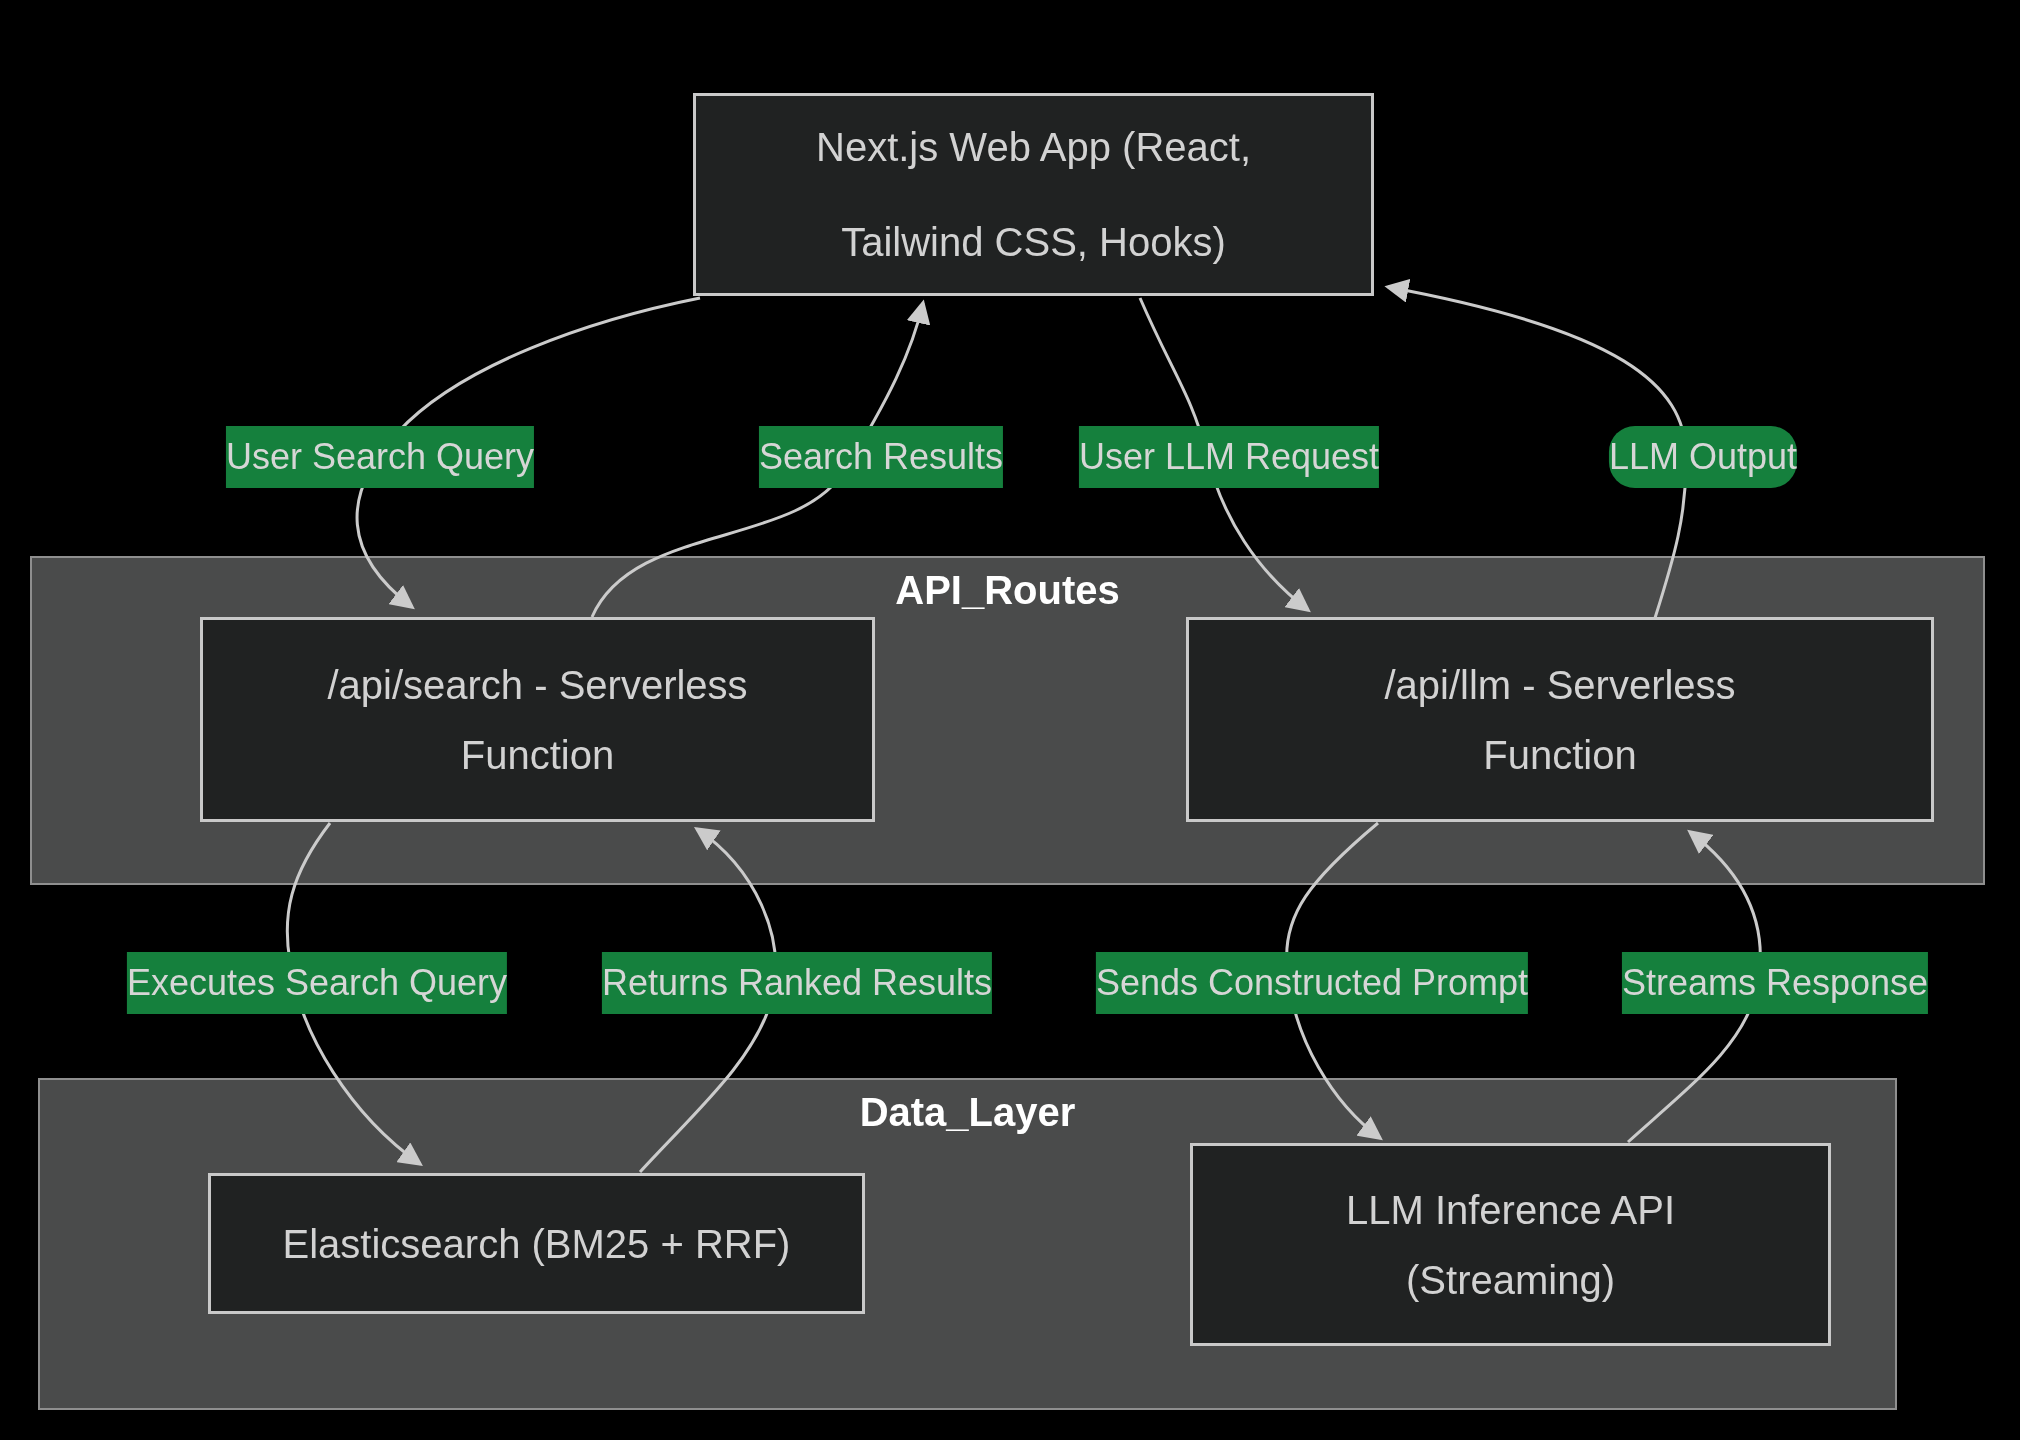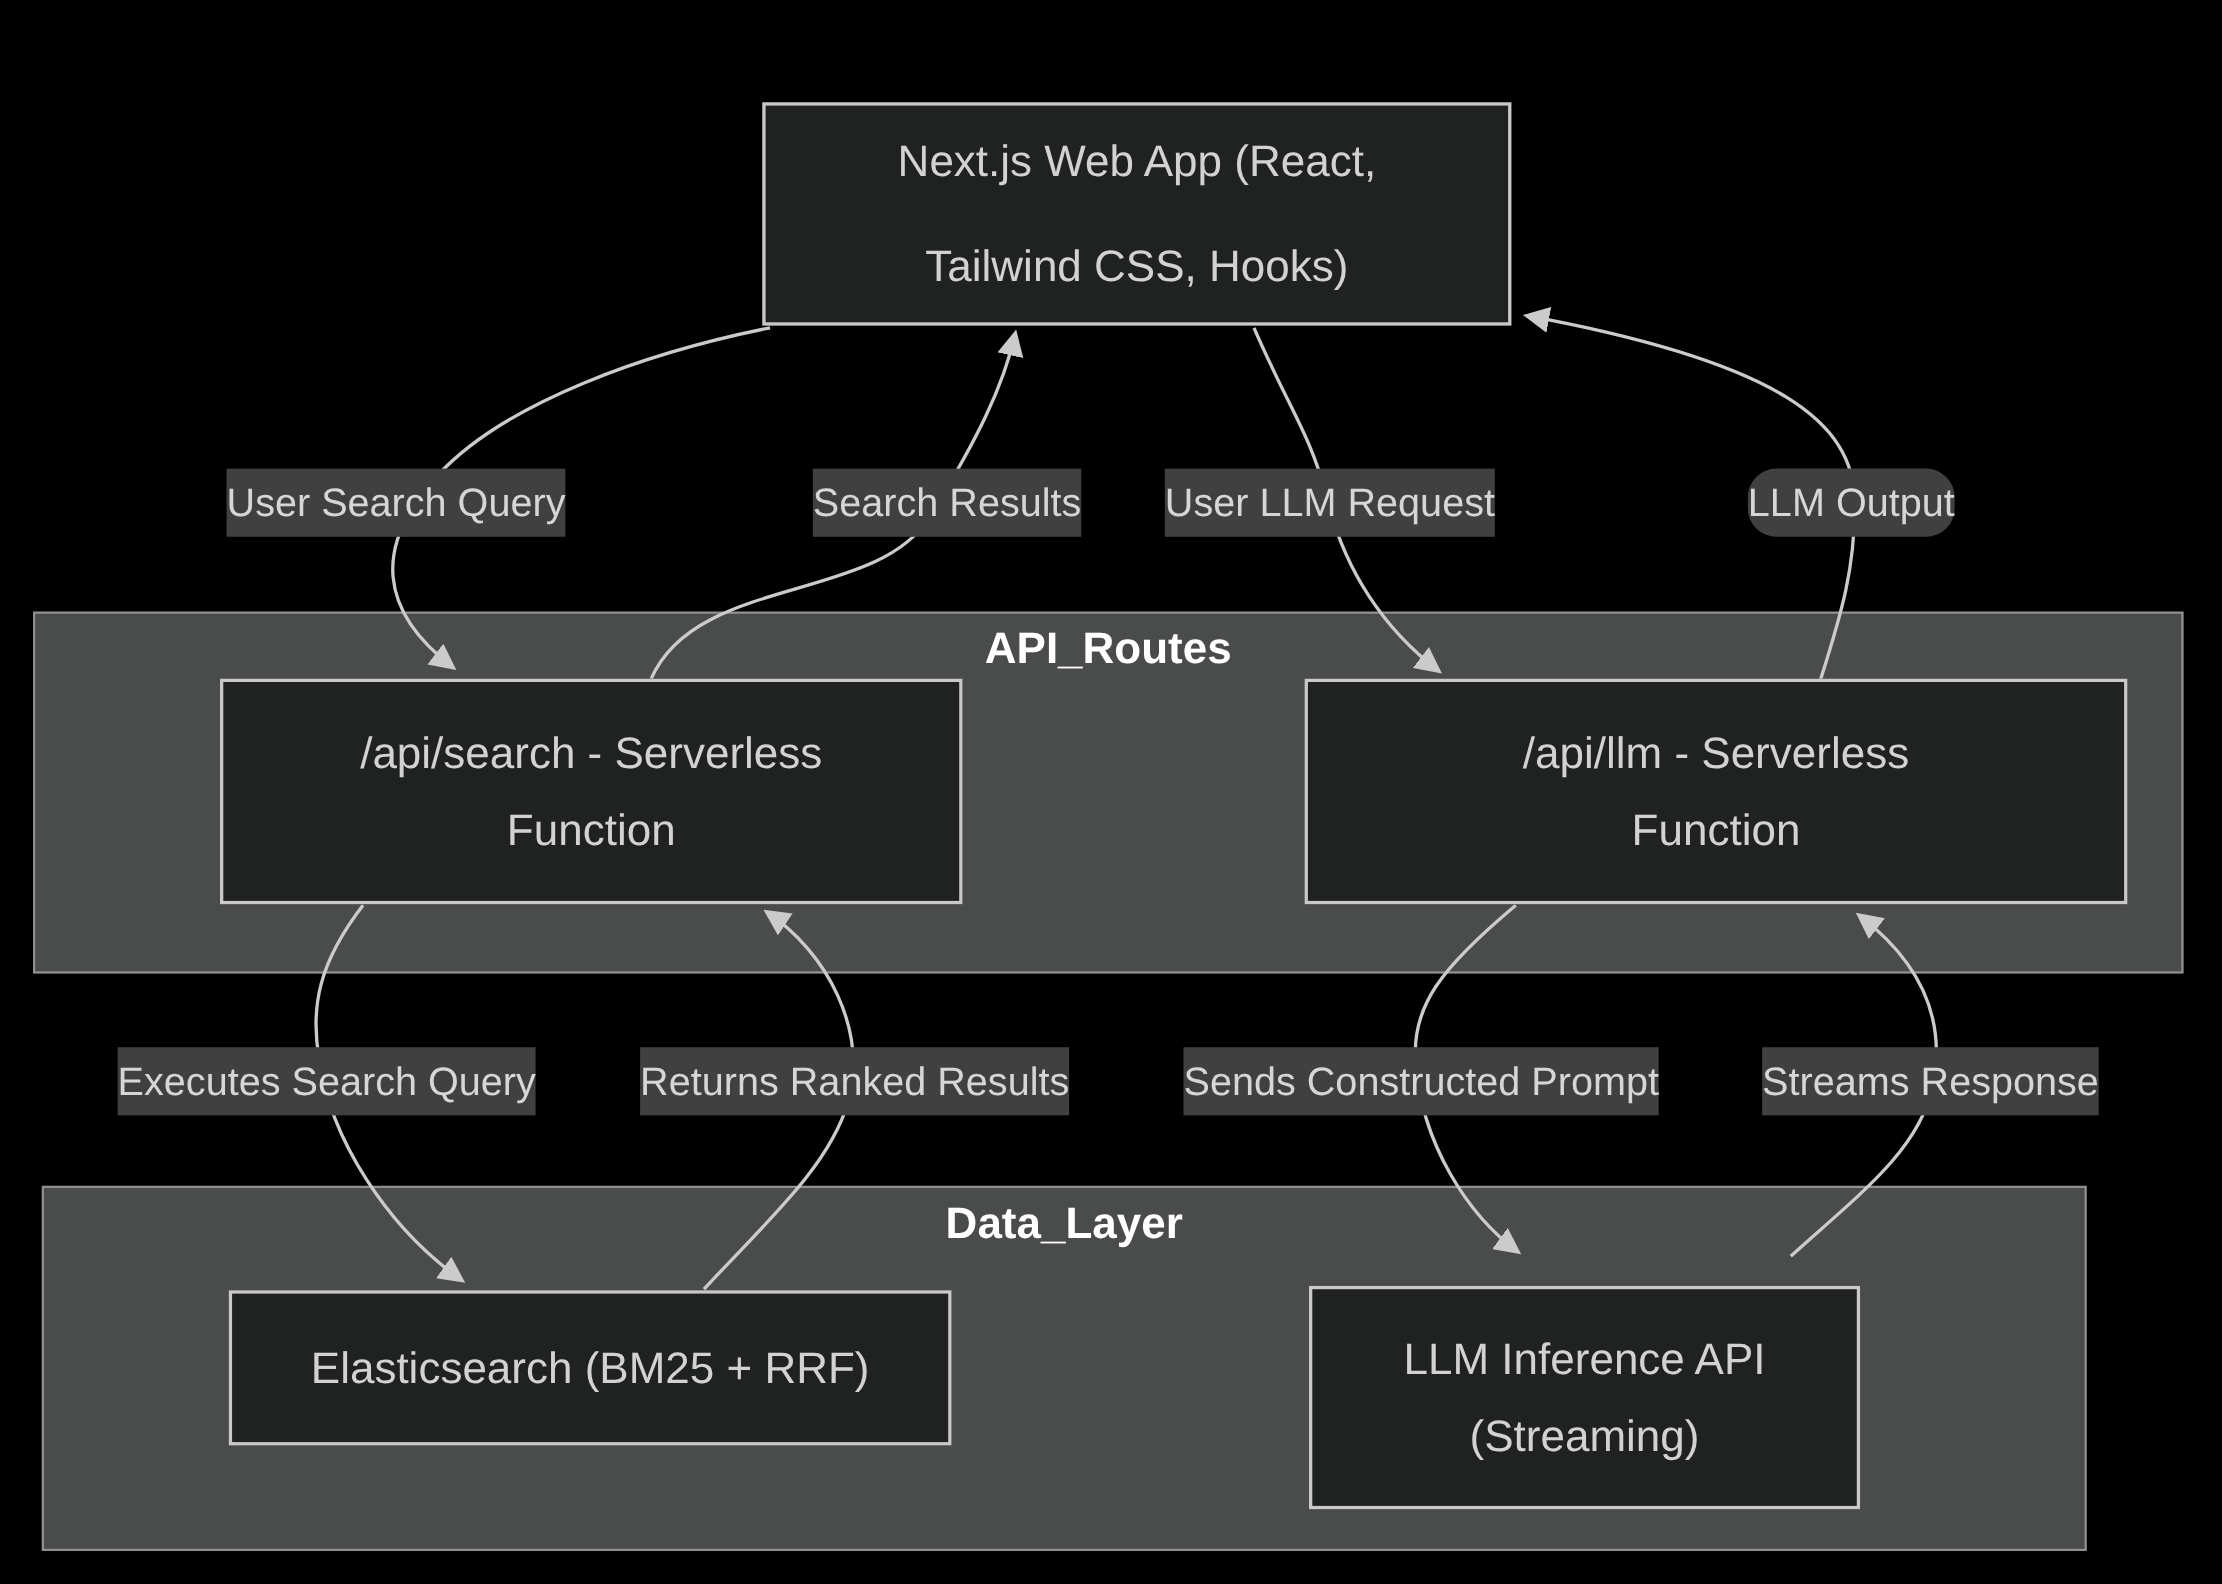--- a/index.html
+++ b/index.html
@@ -57,27 +57,28 @@
     flex-direction: column;
     align-items: center;
     justify-content: center;
     text-align: center;
     z-index: 2;
     white-space: nowrap;
   }
   .edge-label {
     position: absolute;
     transform: translate(-50%, -50%);
-    background: #404040;
+    background: #15803d;
     color: #d6d6d6;
     font-size: 36px;
     line-height: 40px;
     padding: 11px 0;
     white-space: nowrap;
     z-index: 3;
+    margin-left: 20px;
   }
 </style>
 </head>
 <body>
 
 <div id="stage">
 
 
   <div class="cluster" style="left:30px; top:556px; width:1955px; height:329px;">
     <div class="cluster-title">API_Routes</div>
@@ -115,21 +116,21 @@
 
   <div class="node" style="left:1186px; top:617px; width:748px; height:205px;">
     <span>/api/llm - Serverless</span>
     <span>Function</span>
   </div>
 
   <div class="node" style="left:208px; top:1173px; width:657px; height:141px;">
     <span>Elasticsearch (BM25 + RRF)</span>
   </div>
 
-  <div class="node" style="left:1190px; top:1143px; width:501px; height:203px;margin-top:26px;">
+  <div class="node" style="left:1190px; top:1143px; width:641px; height:203px;">
     <span>LLM Inference API</span>
     <span>(Streaming)</span>
   </div>
 
   <div class="edge-label" style="left:360px; top:457px;">User Search Query</div>
   <div class="edge-label" style="left:861px; top:457px;">Search Results</div>
   <div class="edge-label" style="left:1209px; top:457px;">User LLM Request</div>
   <div class="edge-label" style="left:1683px; top:457px;border-radius:26px;">LLM Output</div>
   <div class="edge-label" style="left:297px; top:983px;">Executes Search Query</div>
   <div class="edge-label" style="left:777px; top:983px;">Returns Ranked Results</div>

